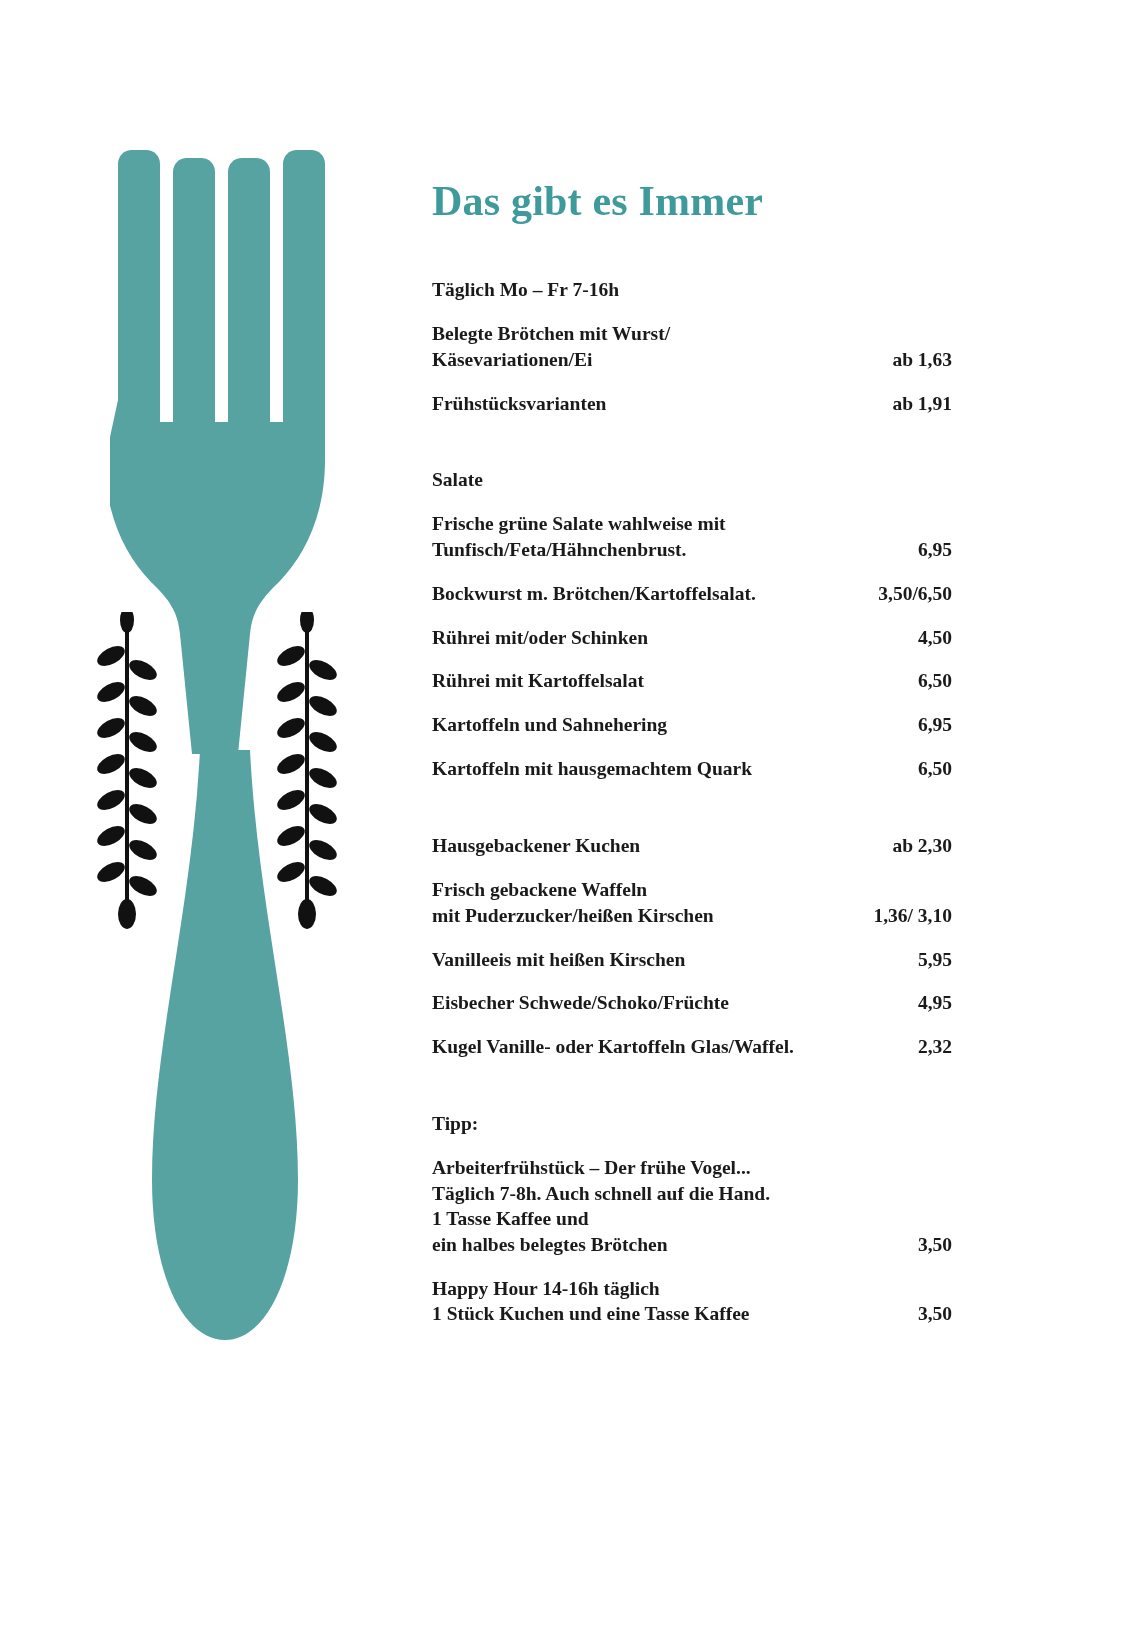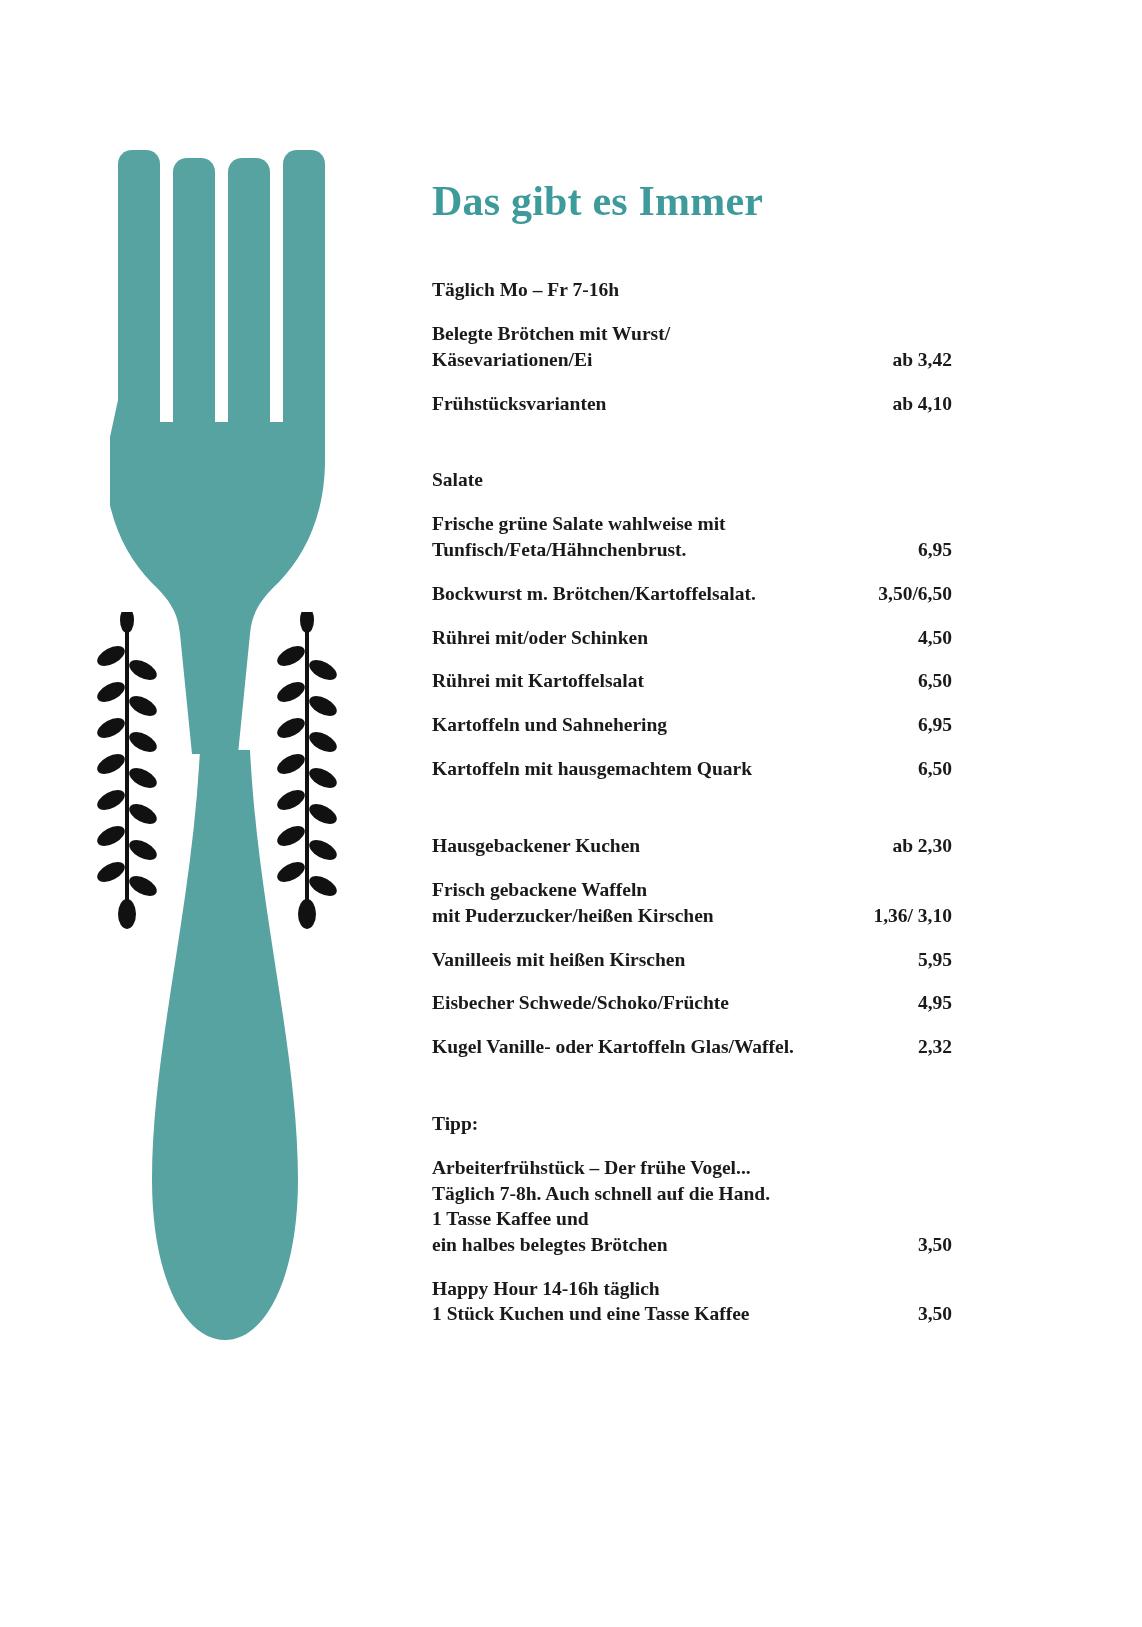--- a/index.html
+++ b/index.html
@@ -189,25 +189,25 @@
 
     <h1 class="menu-title">Das gibt es Immer</h1>
 
     <div class="spacer-lg"></div>
 
     <div class="section">
       <div class="heading">Täglich Mo – Fr 7-16h</div>
       <div class="row">
         <span class="name">Belegte Brötchen mit Wurst/
 Käsevariationen/Ei</span>
-        <span class="price">ab 3,42</span>
+        <span class="price">ab 1,63</span>
       </div>
       <div class="row">
         <span class="name">Frühstücksvarianten</span>
-        <span class="price">ab 4,10</span>
+        <span class="price">ab 1,91</span>
       </div>
     </div>
 
     <div class="spacer-md"></div>
 
     <div class="section">
       <div class="heading">Salate</div>
       <div class="row">
         <span class="name">Frische grüne Salate wahlweise mit
 Tunfisch/Feta/Hähnchenbrust.</span>

